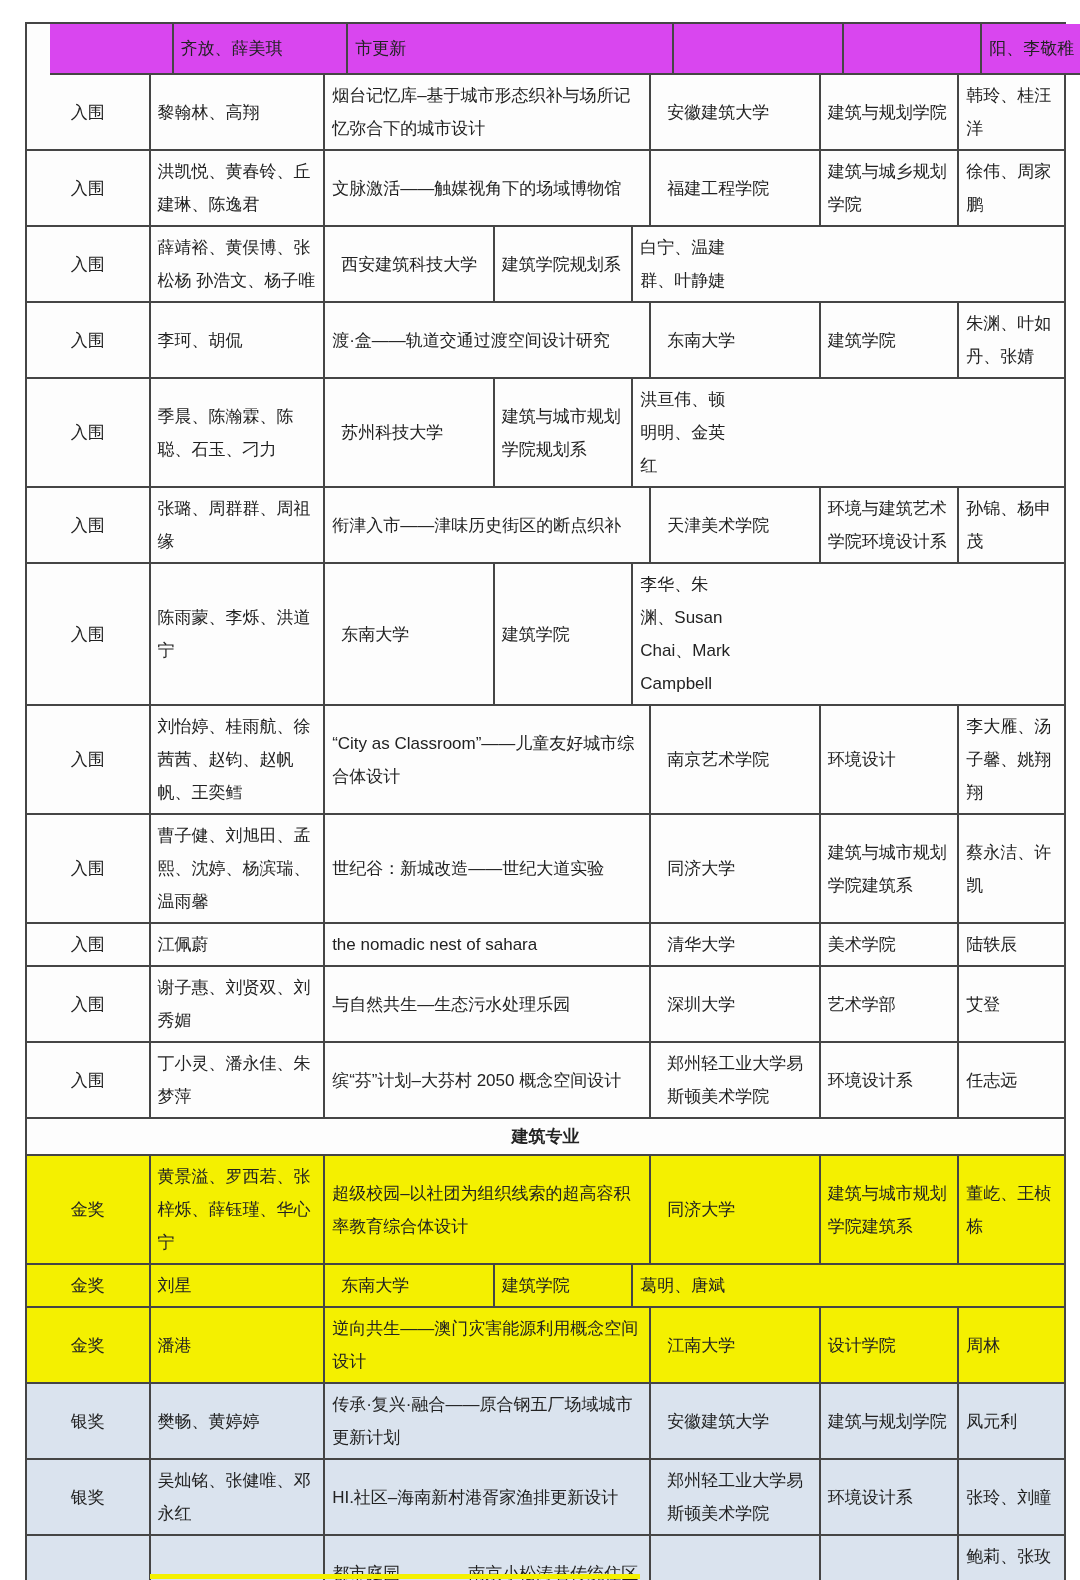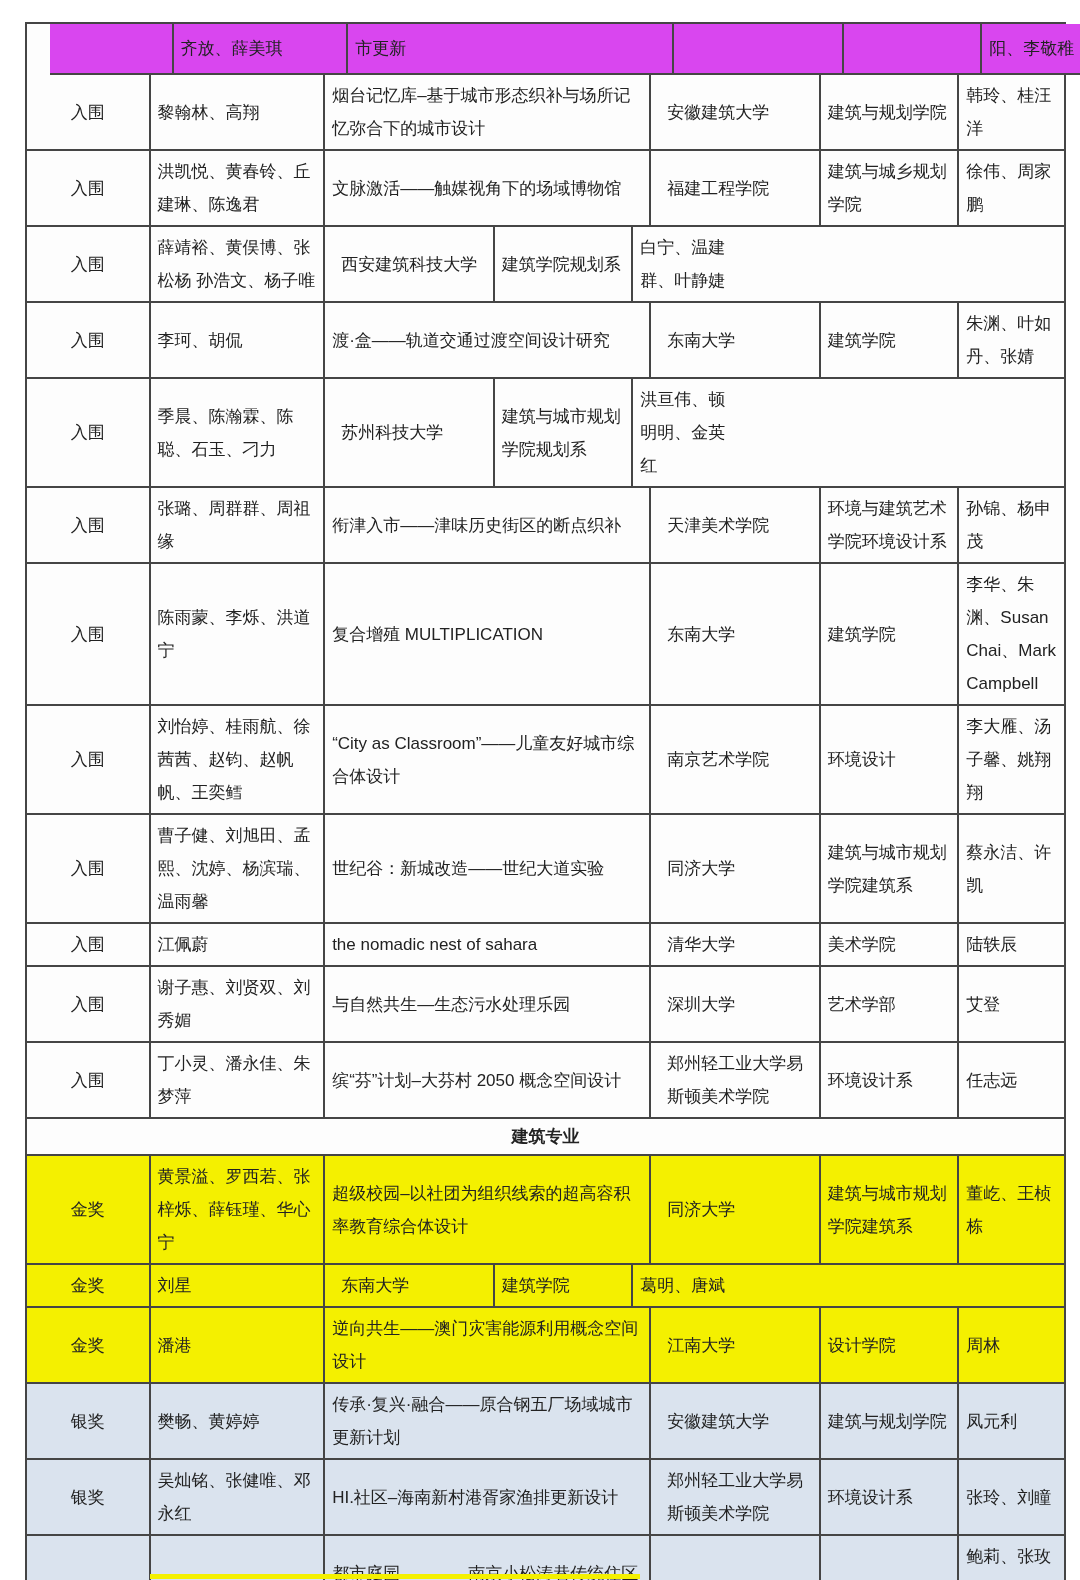--- a/index.html
+++ b/index.html
@@ -103,21 +103,20 @@
       <div class="cell c0">入围</div>
       <div class="cell c1">张璐、周群群、周祖缘</div>
       <div class="cell c2">衔津入市——津味历史街区的断点织补</div>
       <div class="cell c3">天津美术学院</div>
       <div class="cell c4">环境与建筑艺术学院环境设计系</div>
       <div class="cell c5">孙锦、杨申茂</div>
     </div>
     <div class="t-row tier-shortlist" style="background: rgb(253, 253, 253);">
       <div class="cell c0">入围</div>
       <div class="cell c1">陈雨蒙、李烁、洪道宁</div>
-      <div class="cell c2">复合增殖 MULTIPLICATION</div>
       <div class="cell c3">东南大学</div>
       <div class="cell c4">建筑学院</div>
       <div class="cell c5">李华、朱渊、Susan Chai、Mark Campbell</div>
     </div>
     <div class="t-row tier-shortlist" style="background: rgb(253, 253, 253);">
       <div class="cell c0">入围</div>
       <div class="cell c1">刘怡婷、桂雨航、徐茜茜、赵钧、赵帆帆、王奕鳕</div>
       <div class="cell c2">“City as Classroom”——儿童友好城市综合体设计</div>
       <div class="cell c3">南京艺术学院</div>
       <div class="cell c4">环境设计</div>

